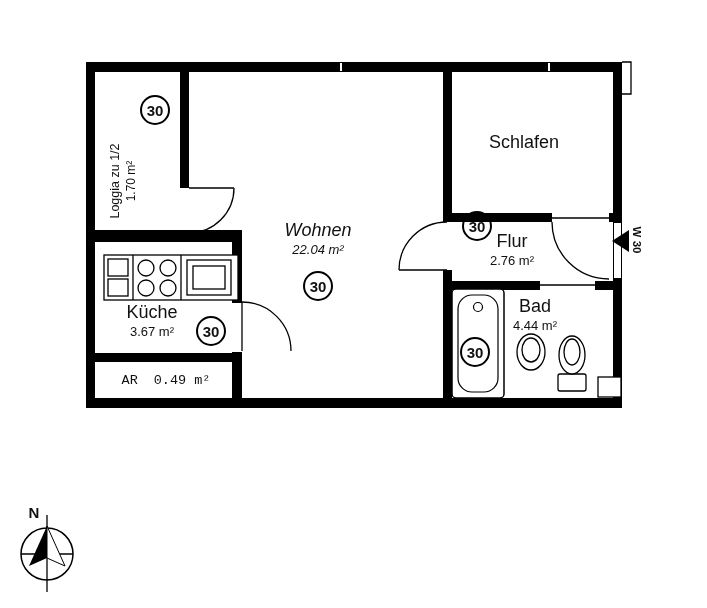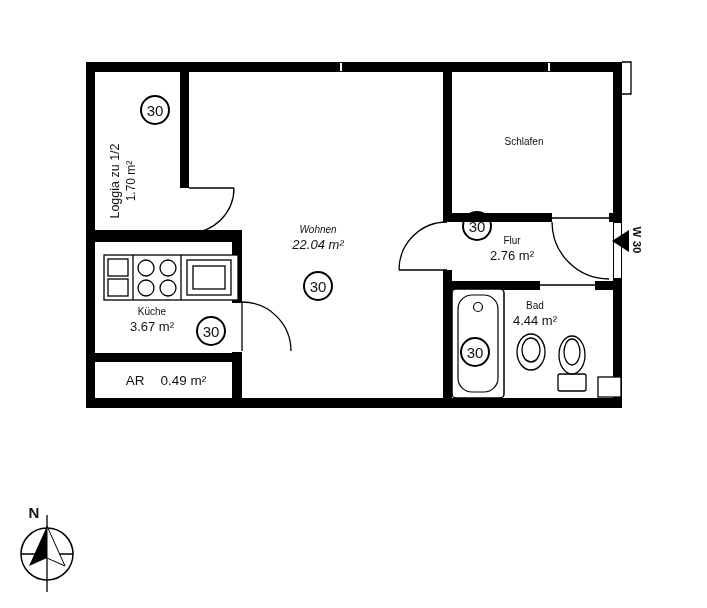--- a/index.html
+++ b/index.html
@@ -1,33 +1,33 @@
 <!DOCTYPE html>
 <html><head>
 <meta charset="utf-8">
 <style>
   * { margin:0; padding:0; box-sizing:border-box; }
   html,body { width:707px; height:608px; background:#ffffff; }
   body { font-family:"Liberation Sans", sans-serif; color:#111111; }
   .canvas { position:relative; width:707px; height:608px; background:#ffffff; overflow:hidden; }
   svg.plan { position:absolute; left:0; top:0; }
   .label { position:absolute; transform:translate(-50%,-50%); text-align:center; white-space:nowrap; line-height:1.25; }
-  .room-name { font-size:10px; }
+  .room-name { font-size:18px; }
   .room-area { font-size:13px; }
   .rot-ccw { transform:translate(-50%,-50%) rotate(-90deg); }
   .rot-cw  { transform:translate(-50%,-50%) rotate(90deg); }
   .badge {
     position:absolute; width:30px; height:30px;
     border:2px solid #000; border-radius:50%;
     display:flex; align-items:center; justify-content:center;
-    font-weight:normal; font-size:15px;
+    font-weight:bold; font-size:15px;
     transform:translate(-50%,-50%);
   }
   .badge.solid-bg { background:#ffffff; }
-  .ar-row { display:flex; gap:16px; font-size:13.5px; }
+  .ar-row { display:flex; gap:16px; font-size:13.5px;font-family:Liberation Mono, monospace; }
   .loggia-name { font-size:12.5px; }
   .loggia-area { font-size:12px; }
   .entry-label { font-weight:bold; font-size:11.5px; }
   .north-label { font-weight:bold; font-size:15px; }
 </style>
 </head>
 <body>
 
 <div class="canvas">
 

